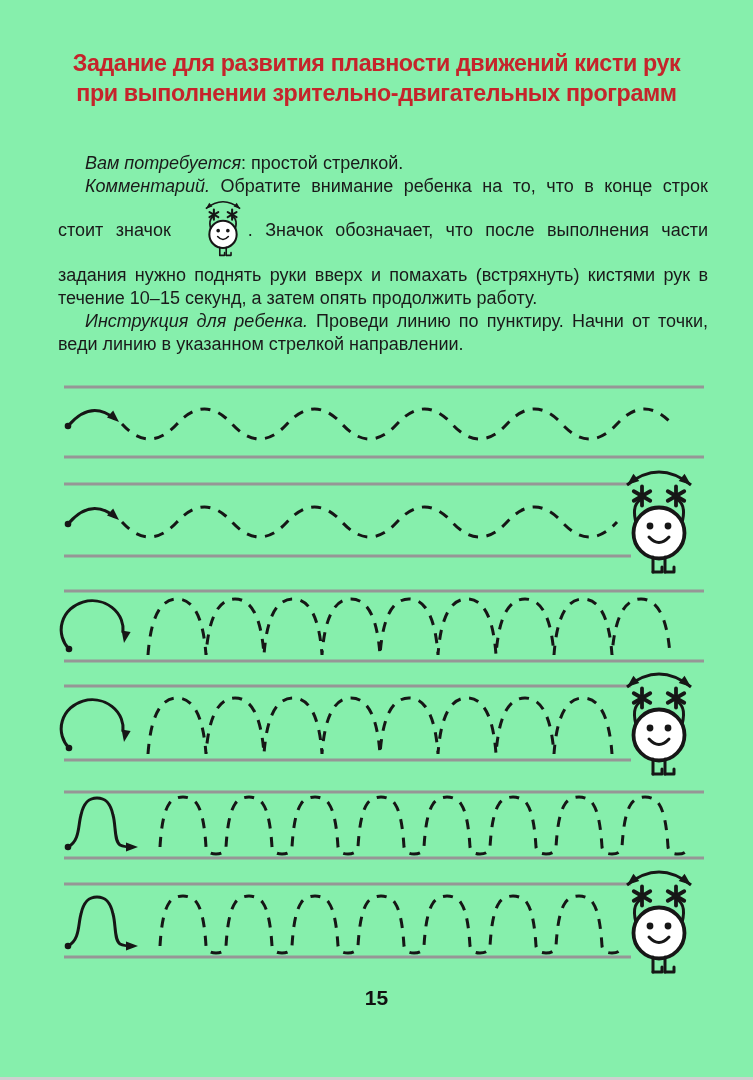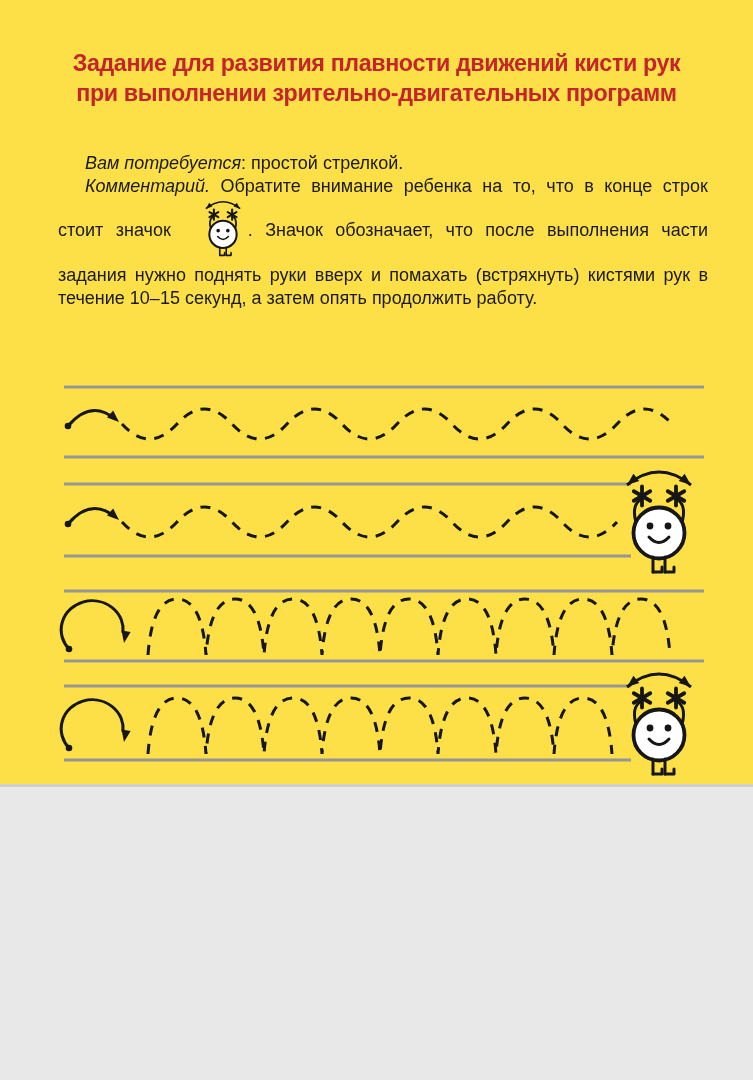--- a/index.html
+++ b/index.html
@@ -1,31 +1,31 @@
 <!DOCTYPE html>
 <html><head>
 <meta charset="utf-8">
 <style>
   html,body{margin:0;padding:0;background:#e8e8e8;}
-  .page{position:relative;width:753px;height:787px;background:#fde047;margin:0 auto;
+  .page{position:relative;width:753px;height:1080px;background:#86efac;margin:0 auto;
         font-family:"Liberation Sans",sans-serif;color:#1a1a1a;overflow:hidden;}
   .title{position:absolute;top:48px;left:0;width:753px;margin:0;text-align:center;
          font-size:24px;line-height:30px;font-weight:bold;letter-spacing:-0.4px;
          transform:scaleX(0.97);}
   .intro{position:absolute;top:152px;left:58px;width:650px;font-size:18px;
          line-height:23px;text-align:justify;}
   .para{margin:0;text-indent:27px;}
   .para i{font-style:italic;margin-top:36px;}
   .inline-icon{display:inline-block;vertical-align:-22px;margin:0 5px;}
   .exrow{position:absolute;left:64px;}
   .rule{stroke:#969696;stroke-width:3;fill:none;}
   .solid{stroke:#161616;stroke-width:3;fill:none;}
   .dash{stroke:#161616;stroke-width:3;fill:none;stroke-dasharray:10 8.5;}
   .pagenum{position:absolute;top:986px;left:0;width:753px;text-align:center;
-           font-weight:bold;font-size:21px;color:#111;text-decoration:underline;}
+           font-weight:bold;font-size:21px;color:#111;}
   .scan-edge{position:absolute;left:0;bottom:0;width:753px;height:3px;background:#cfcfcf;}
 </style>
 </head>
 <body>
 
 <div class="page">
 
   <h1 class="title" id="title" style="color: rgb(197, 36, 43);">
     <span>Задание для развития плавности движений кисти рук</span><br>
     <span>при выполнении зрительно-двигательных программ</span>
@@ -49,20 +49,21 @@
     <circle cx="37" cy="68" r="25.5" fill="#fff" stroke="#161616" stroke-width="3.8"></circle>
     <circle cx="28" cy="61" r="3.4" fill="#161616"></circle>
     <circle cx="46" cy="61" r="3.4" fill="#161616"></circle>
     <path d="M 27 72 Q 37 83 47 72" class="solid" stroke-width="3.4" stroke-linecap="round"></path>
     <path d="M 31 92 L 31 107" class="solid" stroke-width="3.8" stroke-linecap="round"></path>
     <path d="M 43 92 L 43 107" class="solid" stroke-width="3.8" stroke-linecap="round"></path>
     <path d="M 31 107 L 40 107 L 40 102" class="solid" stroke-width="3.2" stroke-linejoin="round" stroke-linecap="round"></path>
     <path d="M 43 107 L 52 107 L 52 102" class="solid" stroke-width="3.2" stroke-linejoin="round" stroke-linecap="round"></path>
   </g>
           </svg></span><span>. Значок обозначает, что после выполнения части задания нужно поднять руки вверх и помахать (встряхнуть) кистями рук в течение 10–15 секунд, а затем опять продолжить работу.</span></p>
+    <p class="para"><i>Инструкция для ребенка.</i><span> Проведи линию по пунктиру. Начни от точки, веди линию в указанном стрелкой направлении.</span></p>
   </div>
 
   <div id="rows">
       <div class="exrow" style="top: 385px; height: 74px;"><svg width="645" height="74" style="overflow:visible">
       <line class="rule" x1="0" y1="2" x2="640" y2="2"></line>
       <line class="rule" x1="0" y1="72" x2="640" y2="72"></line>
       <circle cx="4" cy="41" r="3.3" fill="#161616"></circle>
     <path d="M 4 41 Q 27 14 51 34" class="solid"></path>
     <polygon points="0,0 -12,-4.6 -12,4.6" transform="translate(55,37) rotate(42)" fill="#161616"></polygon>
     <path d="M 58 39 q 27.5 30 55 0 q 27.5 -30 55 0 q 27.5 30 55 0 q 27.5 -30 55 0 q 27.5 30 55 0 q 27.5 -30 55 0 q 27.5 30 55 0 q 27.5 -30 55 0 q 27.5 30 55 0 q 27.5 -30 55 0" class="dash"></path>

